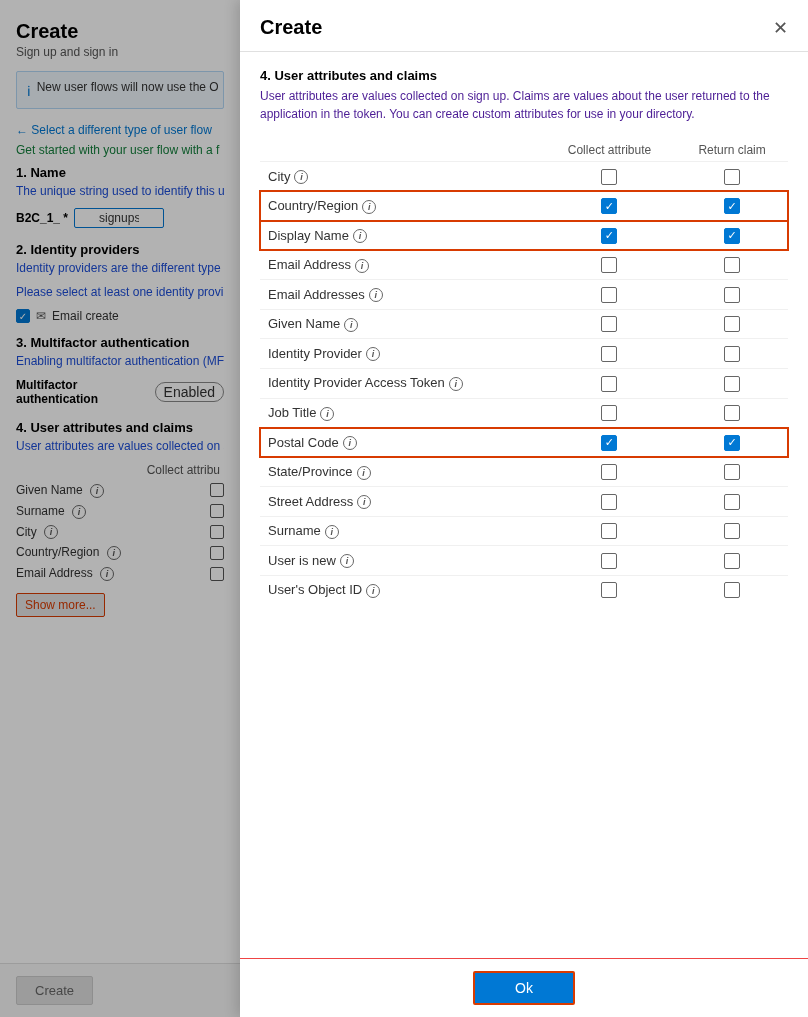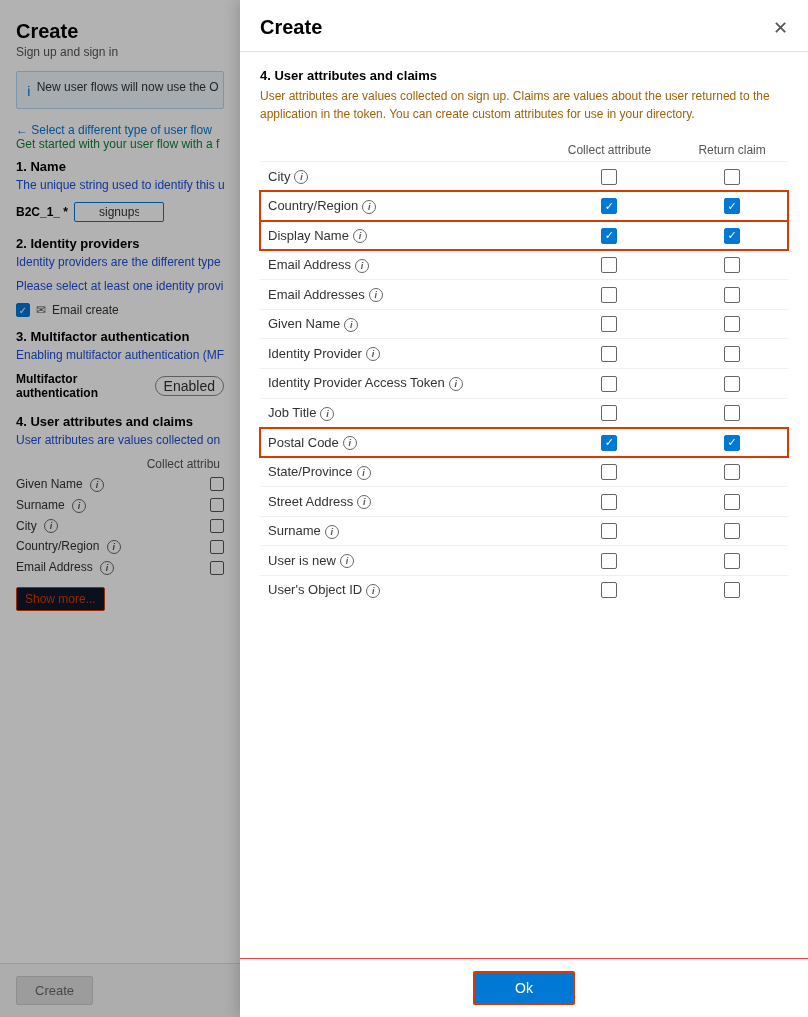--- a/index.html
+++ b/index.html
@@ -50,21 +50,21 @@
     }
     .info-icon {
       color: #0078d4;
       font-size: 14px;
       flex-shrink: 0;
       margin-top: 1px;
     }
     .back-link {
       color: #0078d4;
       font-size: 12px;
-      margin-bottom: 0;
+      margin-bottom: 6px;
       white-space: nowrap;
       overflow: hidden;
     }
     .back-link span { cursor: pointer; }
     .get-started {
       font-size: 12px;
       color: #15803d;
       margin-bottom: 8px;
       white-space: nowrap;
       overflow: hidden;
@@ -162,21 +162,21 @@
       align-items: center;
       justify-content: space-between;
       margin-bottom: 6px;
     }
     .show-more-btn {
       border: 1px solid #d83b01;
       border-radius: 2px;
       padding: 4px 8px;
       font-size: 12px;
       color: #d83b01;
-      background: #0f172a;
+      background: #e5e5e5;
       cursor: pointer;
       margin-top: 6px;
       display: inline-block;
     }
     .left-bottom {
       position: absolute;
       bottom: 0;
       left: 0;
       width: 240px;
       padding: 12px 16px;
@@ -256,21 +256,21 @@
     }
 
     .section-num {
       font-size: 13px;
       font-weight: 600;
       color: #000;
       margin-bottom: 4px;
     }
     .section-desc-modal {
       font-size: 12px;
-      color: #a16207;
+      color: #4c1d95;
       margin-bottom: 16px;
       line-height: 1.5;
     }
 
     
     .attr-table {
       width: 100%;
       border-collapse: collapse;
     }
     .attr-table thead tr th {

